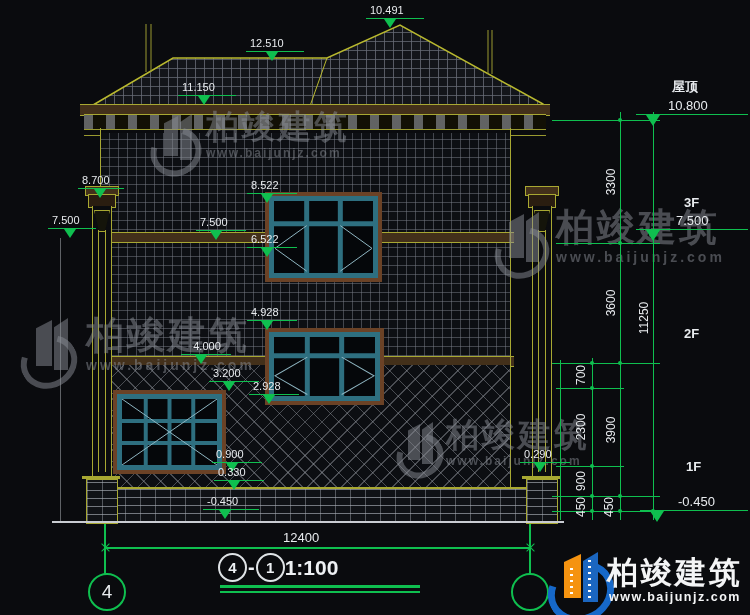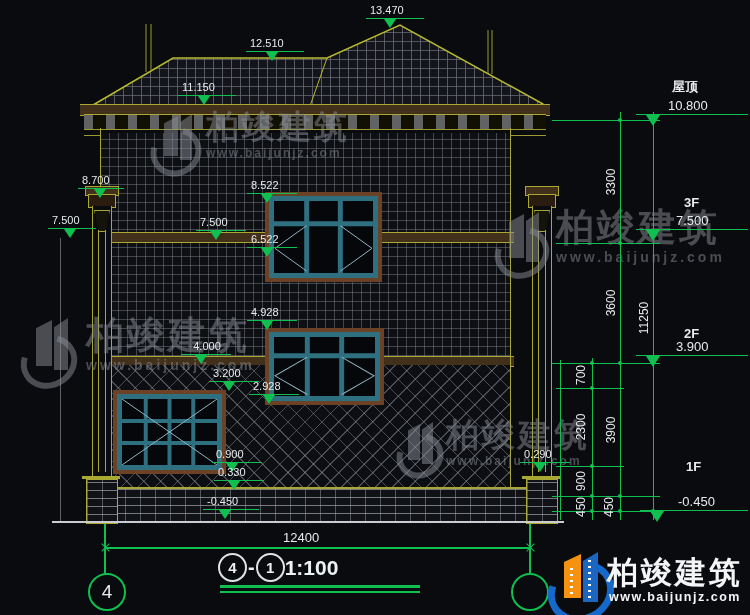--- a/index.html
+++ b/index.html
@@ -195,21 +195,21 @@
       <div class="gt tslant" style="left:12px;top:2px;width:12px;height:36px;"></div>
       <div class="gt tslant" style="left:26px;top:0;width:11px;height:42px;"></div>
     </div>
     <div style="margin-left:50px;">
       <div class="name">柏竣建筑</div>
       <div class="url">www.baijunjz.com</div>
     </div>
   </div>
 
   <div class="elev" style="left:366px;top:5px;width:58px;">
-      <span class="t">13.470</span>
+      <span class="t">10.491</span>
       <div class="bar"></div>
       <div class="tri" style="margin-left:18px;"></div>
     </div>
   <div class="elev" style="left:246px;top:38px;width:58px;">
       <span class="t">12.510</span>
       <div class="bar"></div>
       <div class="tri" style="margin-left:20px;"></div>
     </div>
   <div class="elev" style="left:178px;top:82px;width:58px;">
       <span class="t">11.150</span>
@@ -288,25 +288,20 @@
       <div class="bar"></div>
       <div class="tri" style="margin-left:10px;"></div>
     </div>
   <div class="lvl" style="left:684px;top:196px;">3F</div>
   <div class="elev elevR" style="left:636px;top:214px;width:112px;">
       <span class="t" style="padding-left:40px;">7.500</span>
       <div class="bar"></div>
       <div class="tri" style="margin-left:10px;"></div>
     </div>
   <div class="lvl" style="left:684px;top:327px;">2F</div>
-  <div class="elev elevR" style="left:636px;top:340px;width:112px;">
-      <span class="t" style="padding-left:40px;">3.900</span>
-      <div class="bar"></div>
-      <div class="tri" style="margin-left:10px;"></div>
-    </div>
   <div class="lvl" style="left:686px;top:460px;">1F</div>
   <div class="elev elevR" style="left:640px;top:495px;width:108px;">
       <span class="t" style="padding-left:38px;">-0.450</span>
       <div class="bar"></div>
       <div class="tri" style="margin-left:10px;"></div>
     </div>
 
   <div class="abs gline" style="left:560px;top:360px;width:1px;height:160px;"></div>
   <div class="abs gline" style="left:592px;top:358px;width:1px;height:162px;"></div>
   <div class="abs gline" style="left:620px;top:112px;width:1px;height:408px;"></div>

